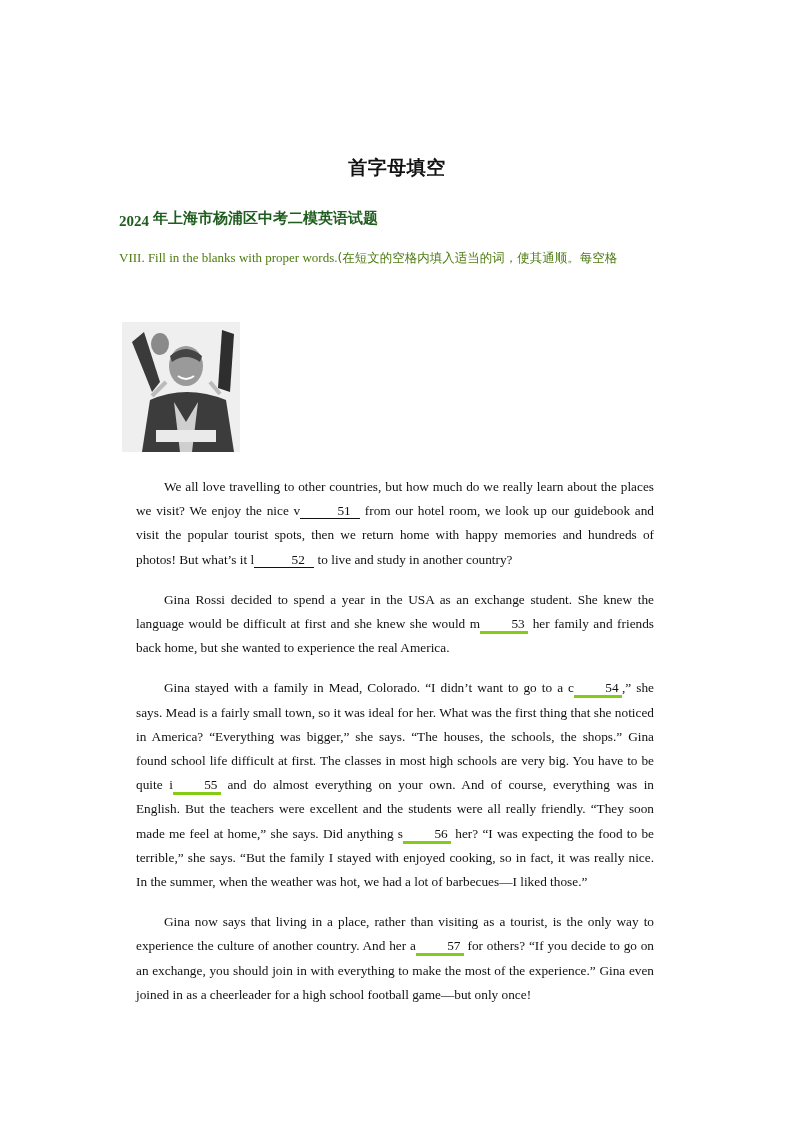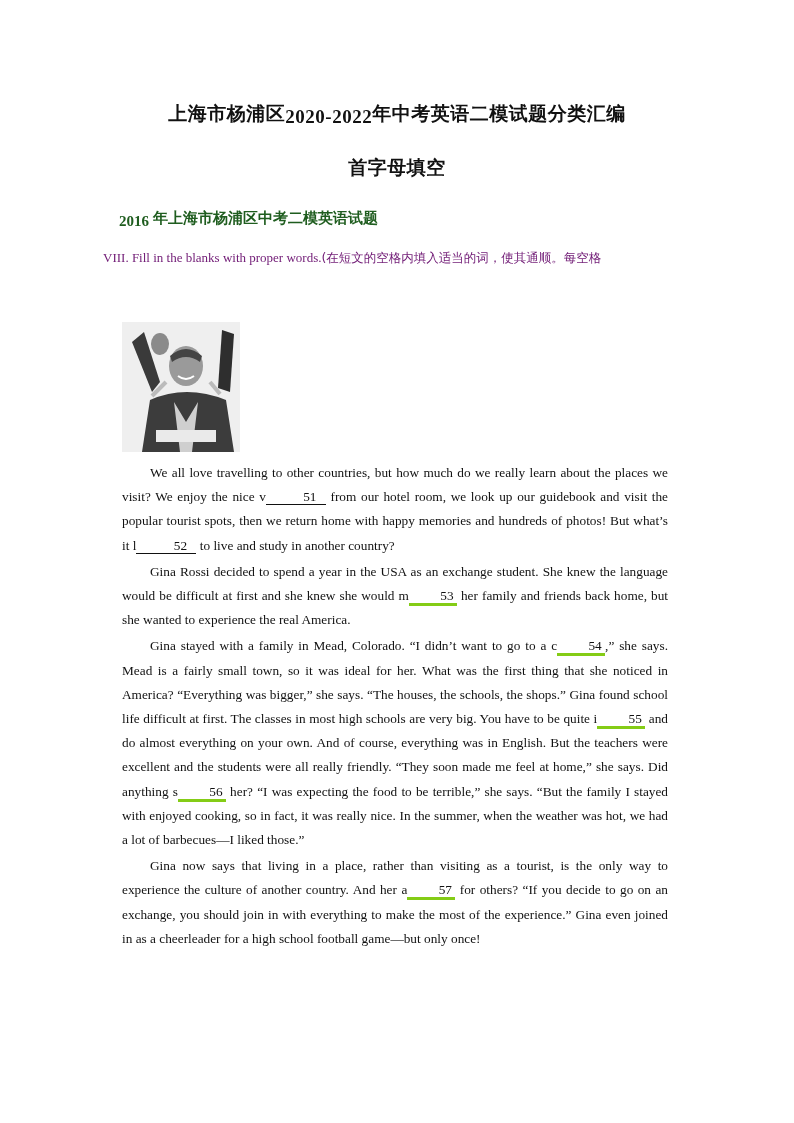--- a/index.html
+++ b/index.html
@@ -14,55 +14,52 @@
   .t1 { top: 101px; }
   .t2 { top: 155px; }
   .section-head {
     position: absolute; left: 119px; font-family: "DejaVu Serif", "Liberation Serif", serif; font-weight: bold;
     font-size: 15px; color: #1f5d1f;
   }
   .section-head .num { font-family: "Liberation Serif", serif; font-size: 15px; font-weight: bold; position: relative; top: 3px; margin-right: 4px; }
   .sh1 { top: 209px; }
   .sh2 { top: 977px; }
   .instr {
-    position: absolute; left: 103px; width: 560px; font-family: "Liberation Serif", serif; font-size: 13px;
-    line-height: 35px; color: #701a75;
+    position: absolute; left: 119px; width: 560px; font-family: "Liberation Serif", serif; font-size: 13px;
+    line-height: 35px; color: #4d7c0f;
   }
   .instr .cn { font-family: "DejaVu Sans", sans-serif; font-size: 12.5px; }
   .instr1 { top: 240px; }
   .instr2 { top: 277px; }
   .photo {
     position: absolute; left: 122px; top: 322px; width: 118px; height: 130px;
     background: #e8e8e8;
   }
   .passage {
     position: absolute; left: 120px; top: 459px; width: 550px;
     font-family: "Liberation Serif", serif; font-size: 13.3px; line-height: 24.2px; color: #111;
     text-align: justify;
   }
-  .passage p { margin: 2px; text-indent: 28px; }
+  .passage p { margin: 16px; text-indent: 28px; }
   .blank {
     display: inline-block; border-bottom: 1px solid #111; text-align: center;
     line-height: 14px; min-width: 44px; padding: 0 2px;
   }
   .blank.thick { border-bottom: 3px solid #84cc16; }
 </style>
 </head>
 <body>
 
 <div class="page">
 
-  <div class="title t1">
-    <span>上海市杨浦区</span><span class="num">2020-2022</span><span>年中考英语二模试题分类汇编</span>
-  </div>
 
   <div class="title t2">首字母填空</div>
 
   <div class="section-head sh1">
-    <span class="num">2016</span><span>年上海市杨浦区中考二模英语试题</span>
+    <span class="num">2024</span><span>年上海市杨浦区中考二模英语试题</span>
   </div>
 
   <div class="instr instr1">
     <span>VIII. Fill in the blanks with proper words.</span><span class="cn">(在短文的空格内填入适当的词，使其通顺。每空格</span>
   </div>
 
   <div class="photo">
     <svg width="118" height="130" viewBox="0 0 118 130">
       <rect width="118" height="130" fill="#d9d9d9"></rect>
       <rect x="0" y="0" width="118" height="130" fill="#efefef"></rect>

